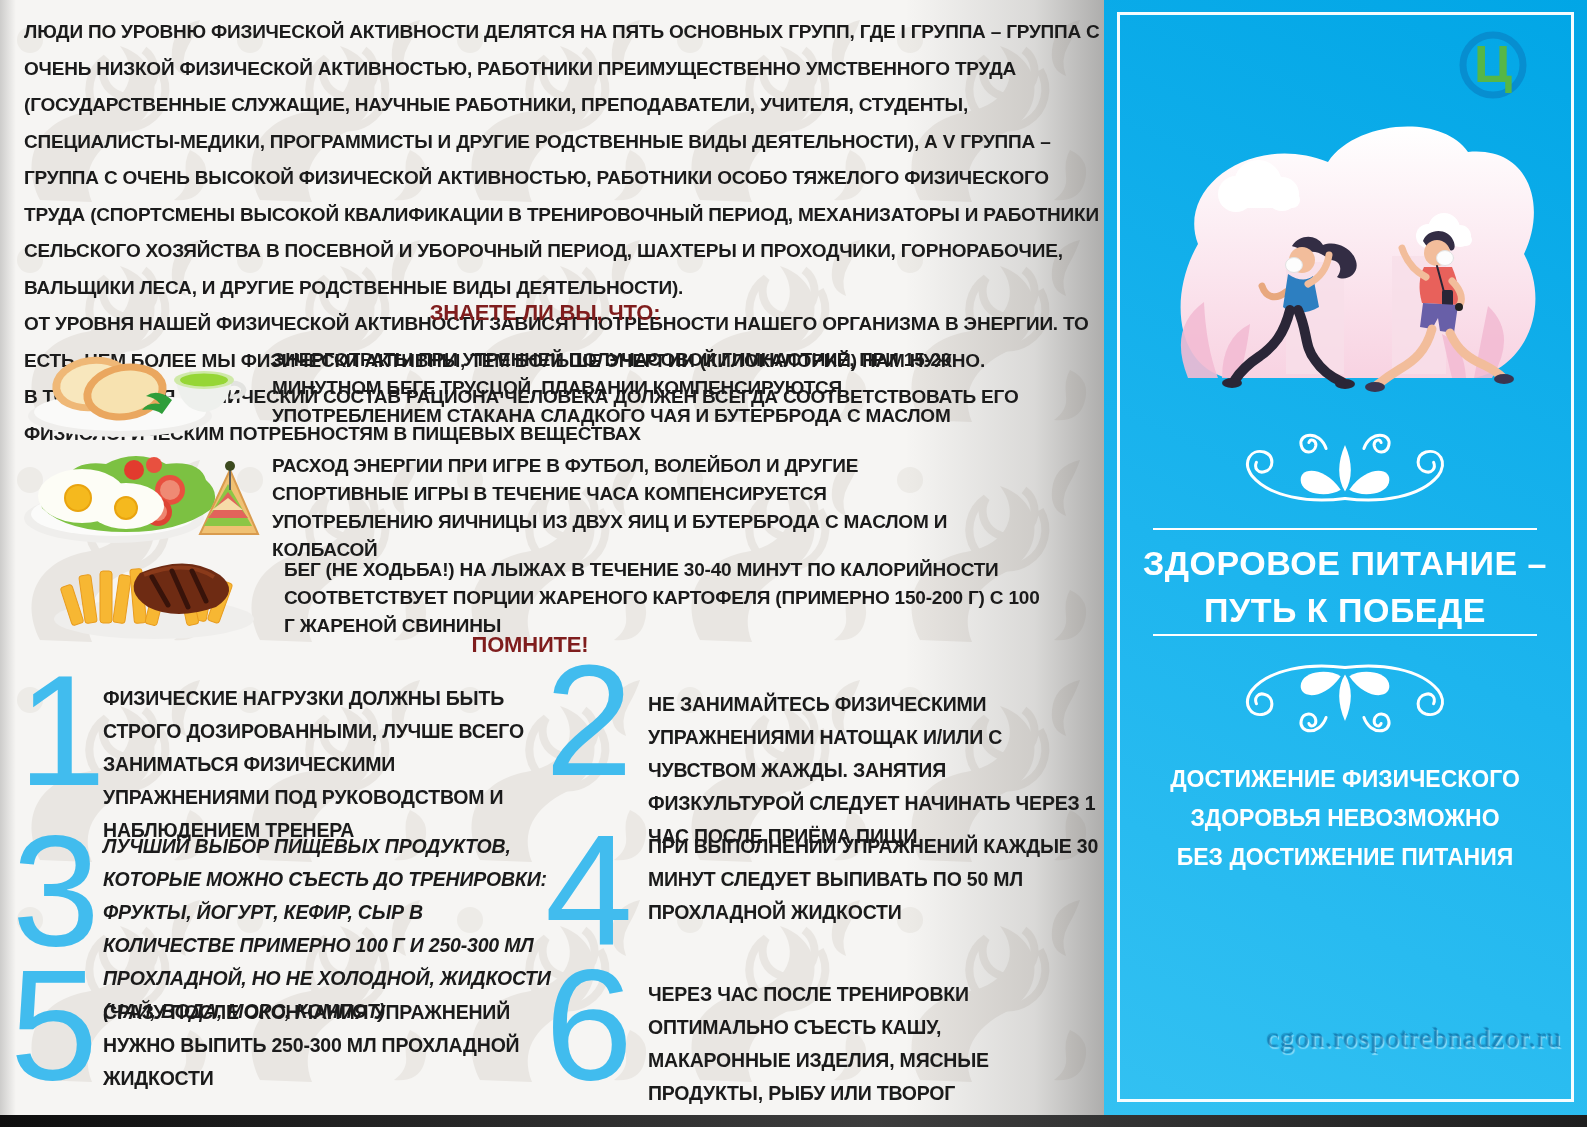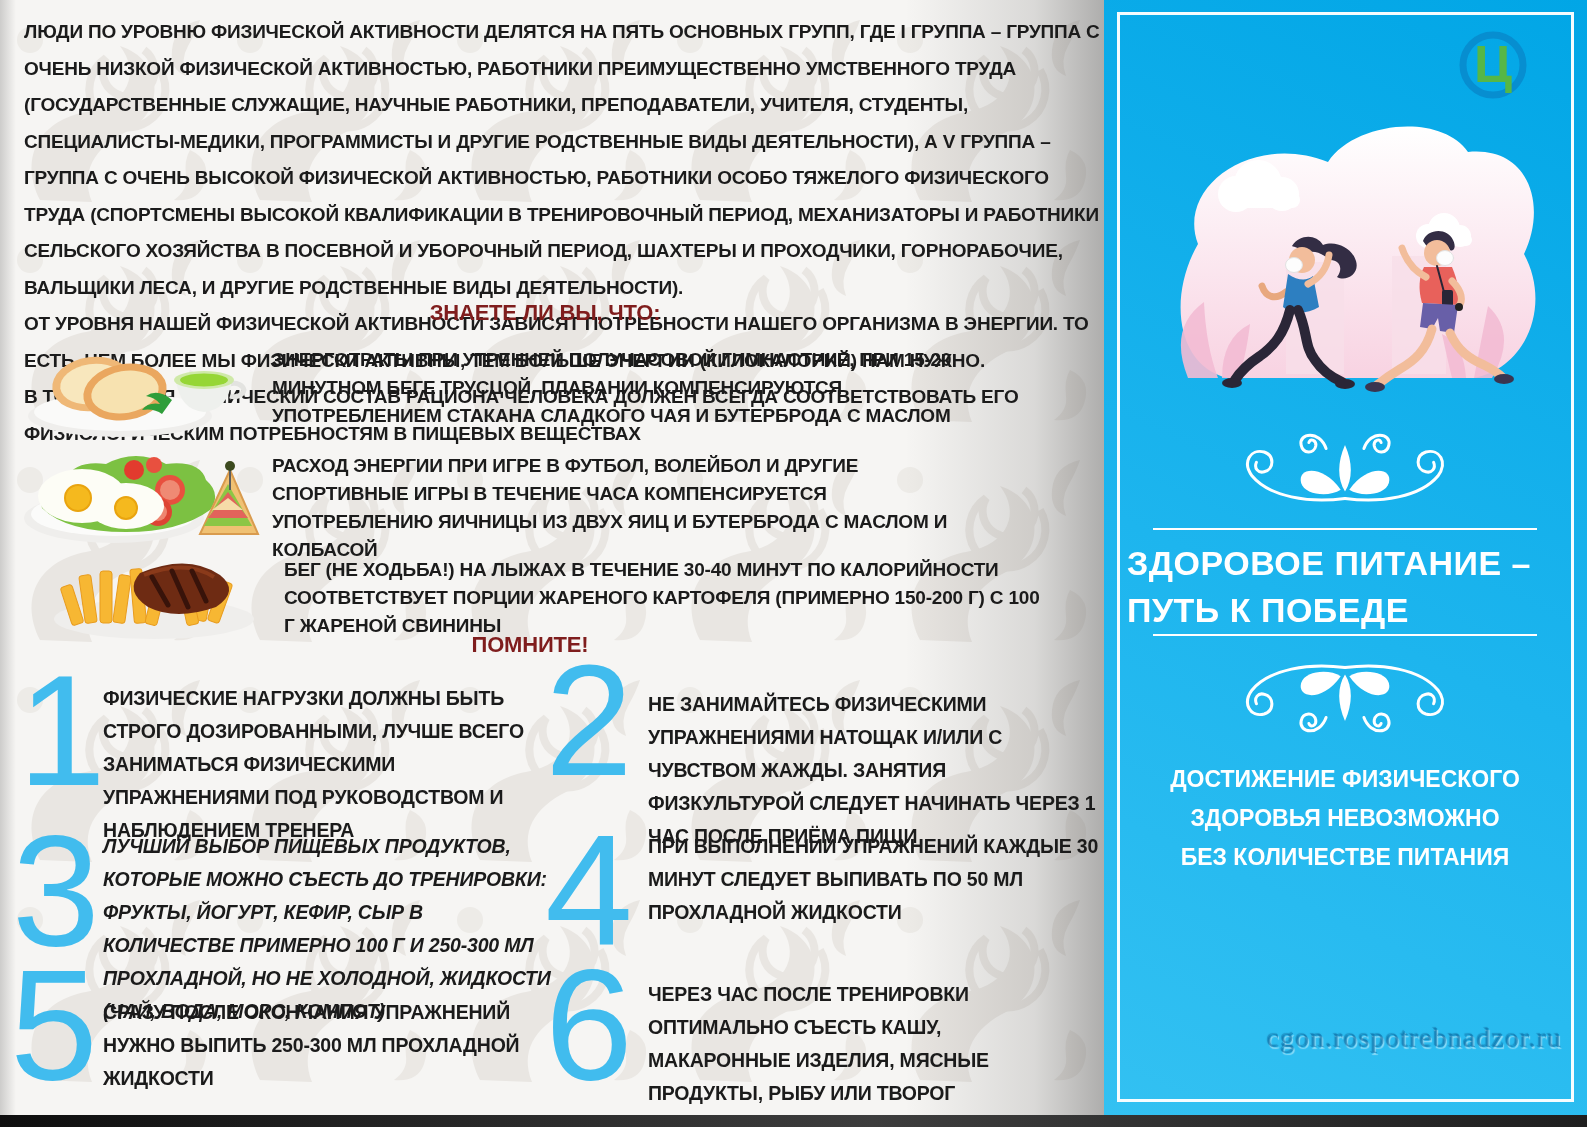--- a/index.html
+++ b/index.html
@@ -28,21 +28,21 @@
     background:linear-gradient(205deg,#01a6e6 0%,#1db5ee 55%,#33c1f2 100%);}
   .frame{left:1117px;top:12px;width:451px;height:1084px;z-index:5;
     border:3px solid rgba(255,255,255,.96);}
   .logo{left:1452px;top:24px;width:82px;height:82px;z-index:6;}
   .illustration{left:1136px;top:94px;width:420px;height:308px;z-index:6;}
   .ornament{left:1216px;width:258px;height:112px;z-index:6;}
   .ornament-top{top:408px;}
   .ornament-bottom{top:646px;transform:scaleY(-1);}
   .title-rule{left:1153px;width:384px;height:2px;background:#fff;z-index:6;}
   .rule-top{top:528px;} .rule-bottom{top:634px;}
-  .panel-title{left:1127px;top:540px;width:436px;z-index:6;
+  .panel-title{left:1127px;top:540px;width:436px;z-index:6;text-align:center;
     color:#fff;font-weight:bold;font-size:34px;line-height:47px;letter-spacing:.5px;}
   .slogan{left:1150px;top:760px;width:390px;z-index:6;text-align:center;
     color:#fff;font-weight:bold;font-size:23px;line-height:39px;}
   .watermark{left:1128px;top:1022px;width:434px;z-index:6;text-align:right;
     font-family:"Liberation Serif",serif;font-size:28px;letter-spacing:1px;
     color:rgba(13,110,165,.55);
     text-shadow:1px 2px 1px rgba(255,255,255,.45),-1px -1px 1px rgba(0,70,120,.35);}
   .bottom-bar{left:0;top:1115px;width:1587px;height:12px;z-index:7;
     background:linear-gradient(90deg,#0e0e0e,#3d3d3d 55%,#1f1f1f);}
 </style>
@@ -251,18 +251,18 @@
   <g fill="#ffffff">
     <path d="M150,38 C141,58 141,78 150,92 C159,78 159,58 150,38 Z"></path>
     <path d="M145,90 C124,60 94,64 99,82 C103,96 131,99 145,90 Z"></path>
     <path d="M155,90 C176,60 206,64 201,82 C197,96 169,99 155,90 Z"></path>
   </g>
 </svg>
 
 <div class="abs slogan">
   <div>ДОСТИЖЕНИЕ ФИЗИЧЕСКОГО</div>
   <div>ЗДОРОВЬЯ НЕВОЗМОЖНО</div>
-  <div>БЕЗ КОЛИЧЕСТВЕ ПИТАНИЯ</div>
+  <div>БЕЗ ДОСТИЖЕНИЕ ПИТАНИЯ</div>
 </div>
 
 <div class="abs watermark">cgon.rospotrebnadzor.ru</div>
 
 <div class="abs bottom-bar"></div>
 
 </body></html>

